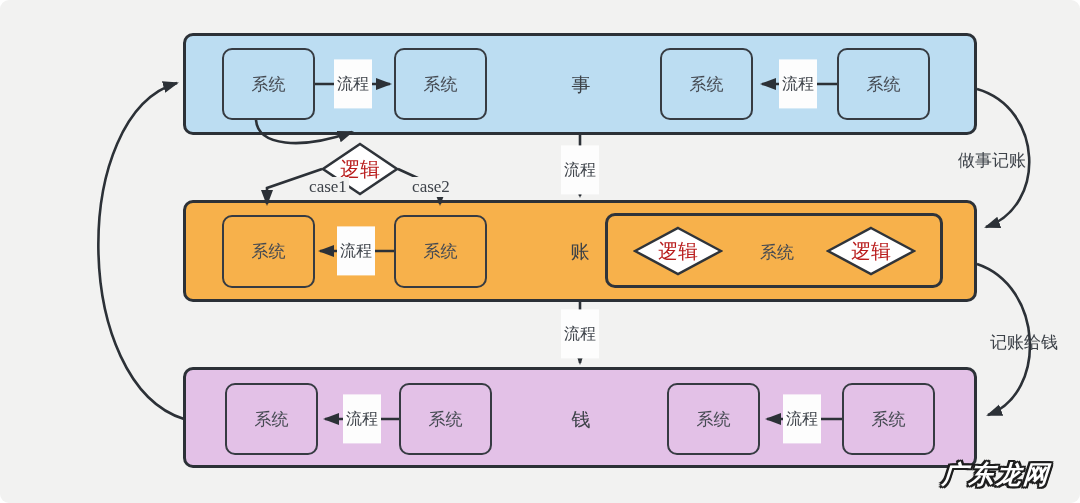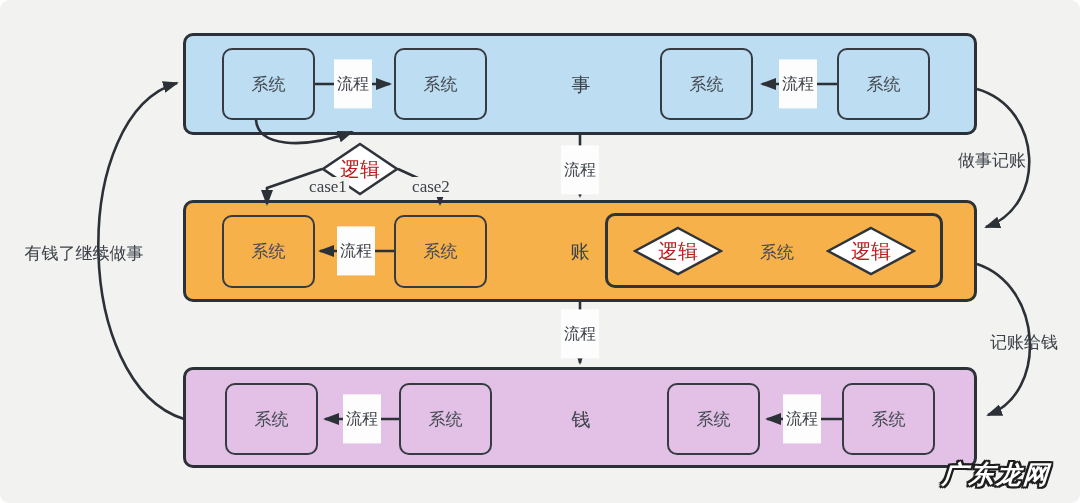--- a/index.html
+++ b/index.html
@@ -127,17 +127,16 @@
   <span class="lbl flow-lbl" style="left:362px;top:419px;">流程</span>
   <span class="lbl flow-lbl" style="left:802px;top:419px;">流程</span>
   <span class="lbl flow-lbl" style="left:580px;top:170px;">流程</span>
   <span class="lbl flow-lbl" style="left:580px;top:334px;">流程</span>
 
   <span class="lbl case-lbl" style="left:284px;top:187px;margin-left:44px;">case1</span>
   <span class="lbl case-lbl" style="left:431px;top:187px;">case2</span>
 
   <span class="lbl side-lbl" style="left:976px;top:160px;margin-left:16px;">做事记账</span>
   <span class="lbl side-lbl" style="left:1024px;top:342px;text-align:center;">记账给钱</span>
-  <span class="lbl side-lbl" style="left:84px;top:253px;">有钱了继续做事</span>
 
   <div class="watermark">广东龙网</div>
 
 </div>
 
 </body></html>

